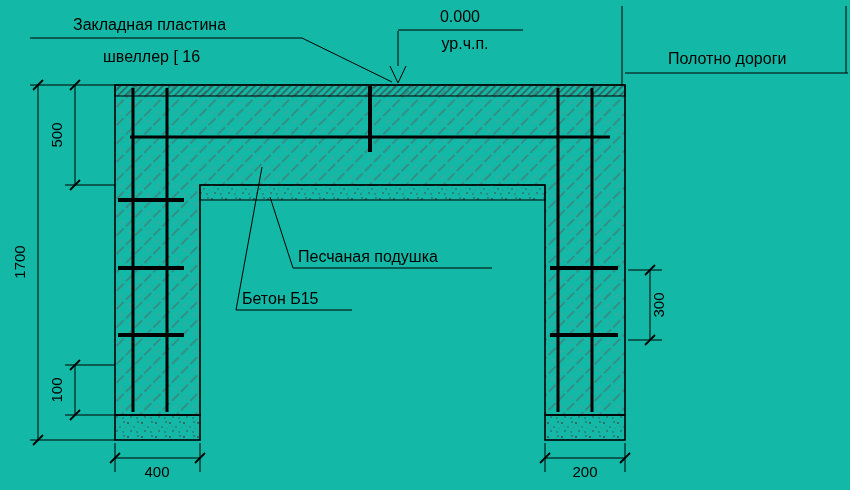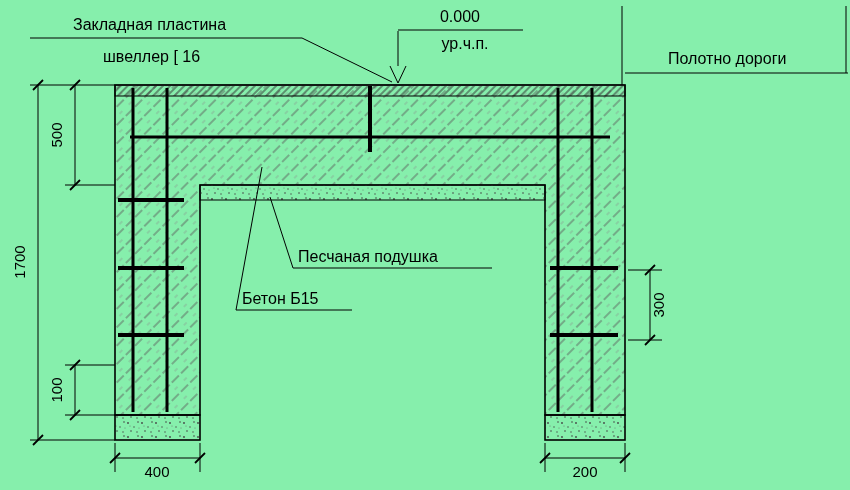--- a/index.html
+++ b/index.html
@@ -1,16 +1,16 @@
 <!DOCTYPE html>
 <html><head>
 <meta charset="utf-8">
 <style>
   html,body{margin:0;padding:0;background:#ffffff;}
-  .stage{position:relative;width:850px;height:490px;background:#86efac;overflow:hidden;
+  .stage{position:relative;width:850px;height:490px;background:#14b8a6;overflow:hidden;
          font-family:"Liberation Sans",sans-serif;}
   svg{display:block;}
   text{fill:#000;font-family:"Liberation Sans",sans-serif;}
   .lbl{font-size:16px;}
   .dim{font-size:15px;}
   .thin{stroke:#000;stroke-width:1;fill:none;}
   .rebar{stroke:#000;stroke-width:3;}
   .embed{stroke:#000;stroke-width:4;}
   .tie{stroke:#000;stroke-width:4;}
   .tick{stroke:#000;stroke-width:1.8;}

